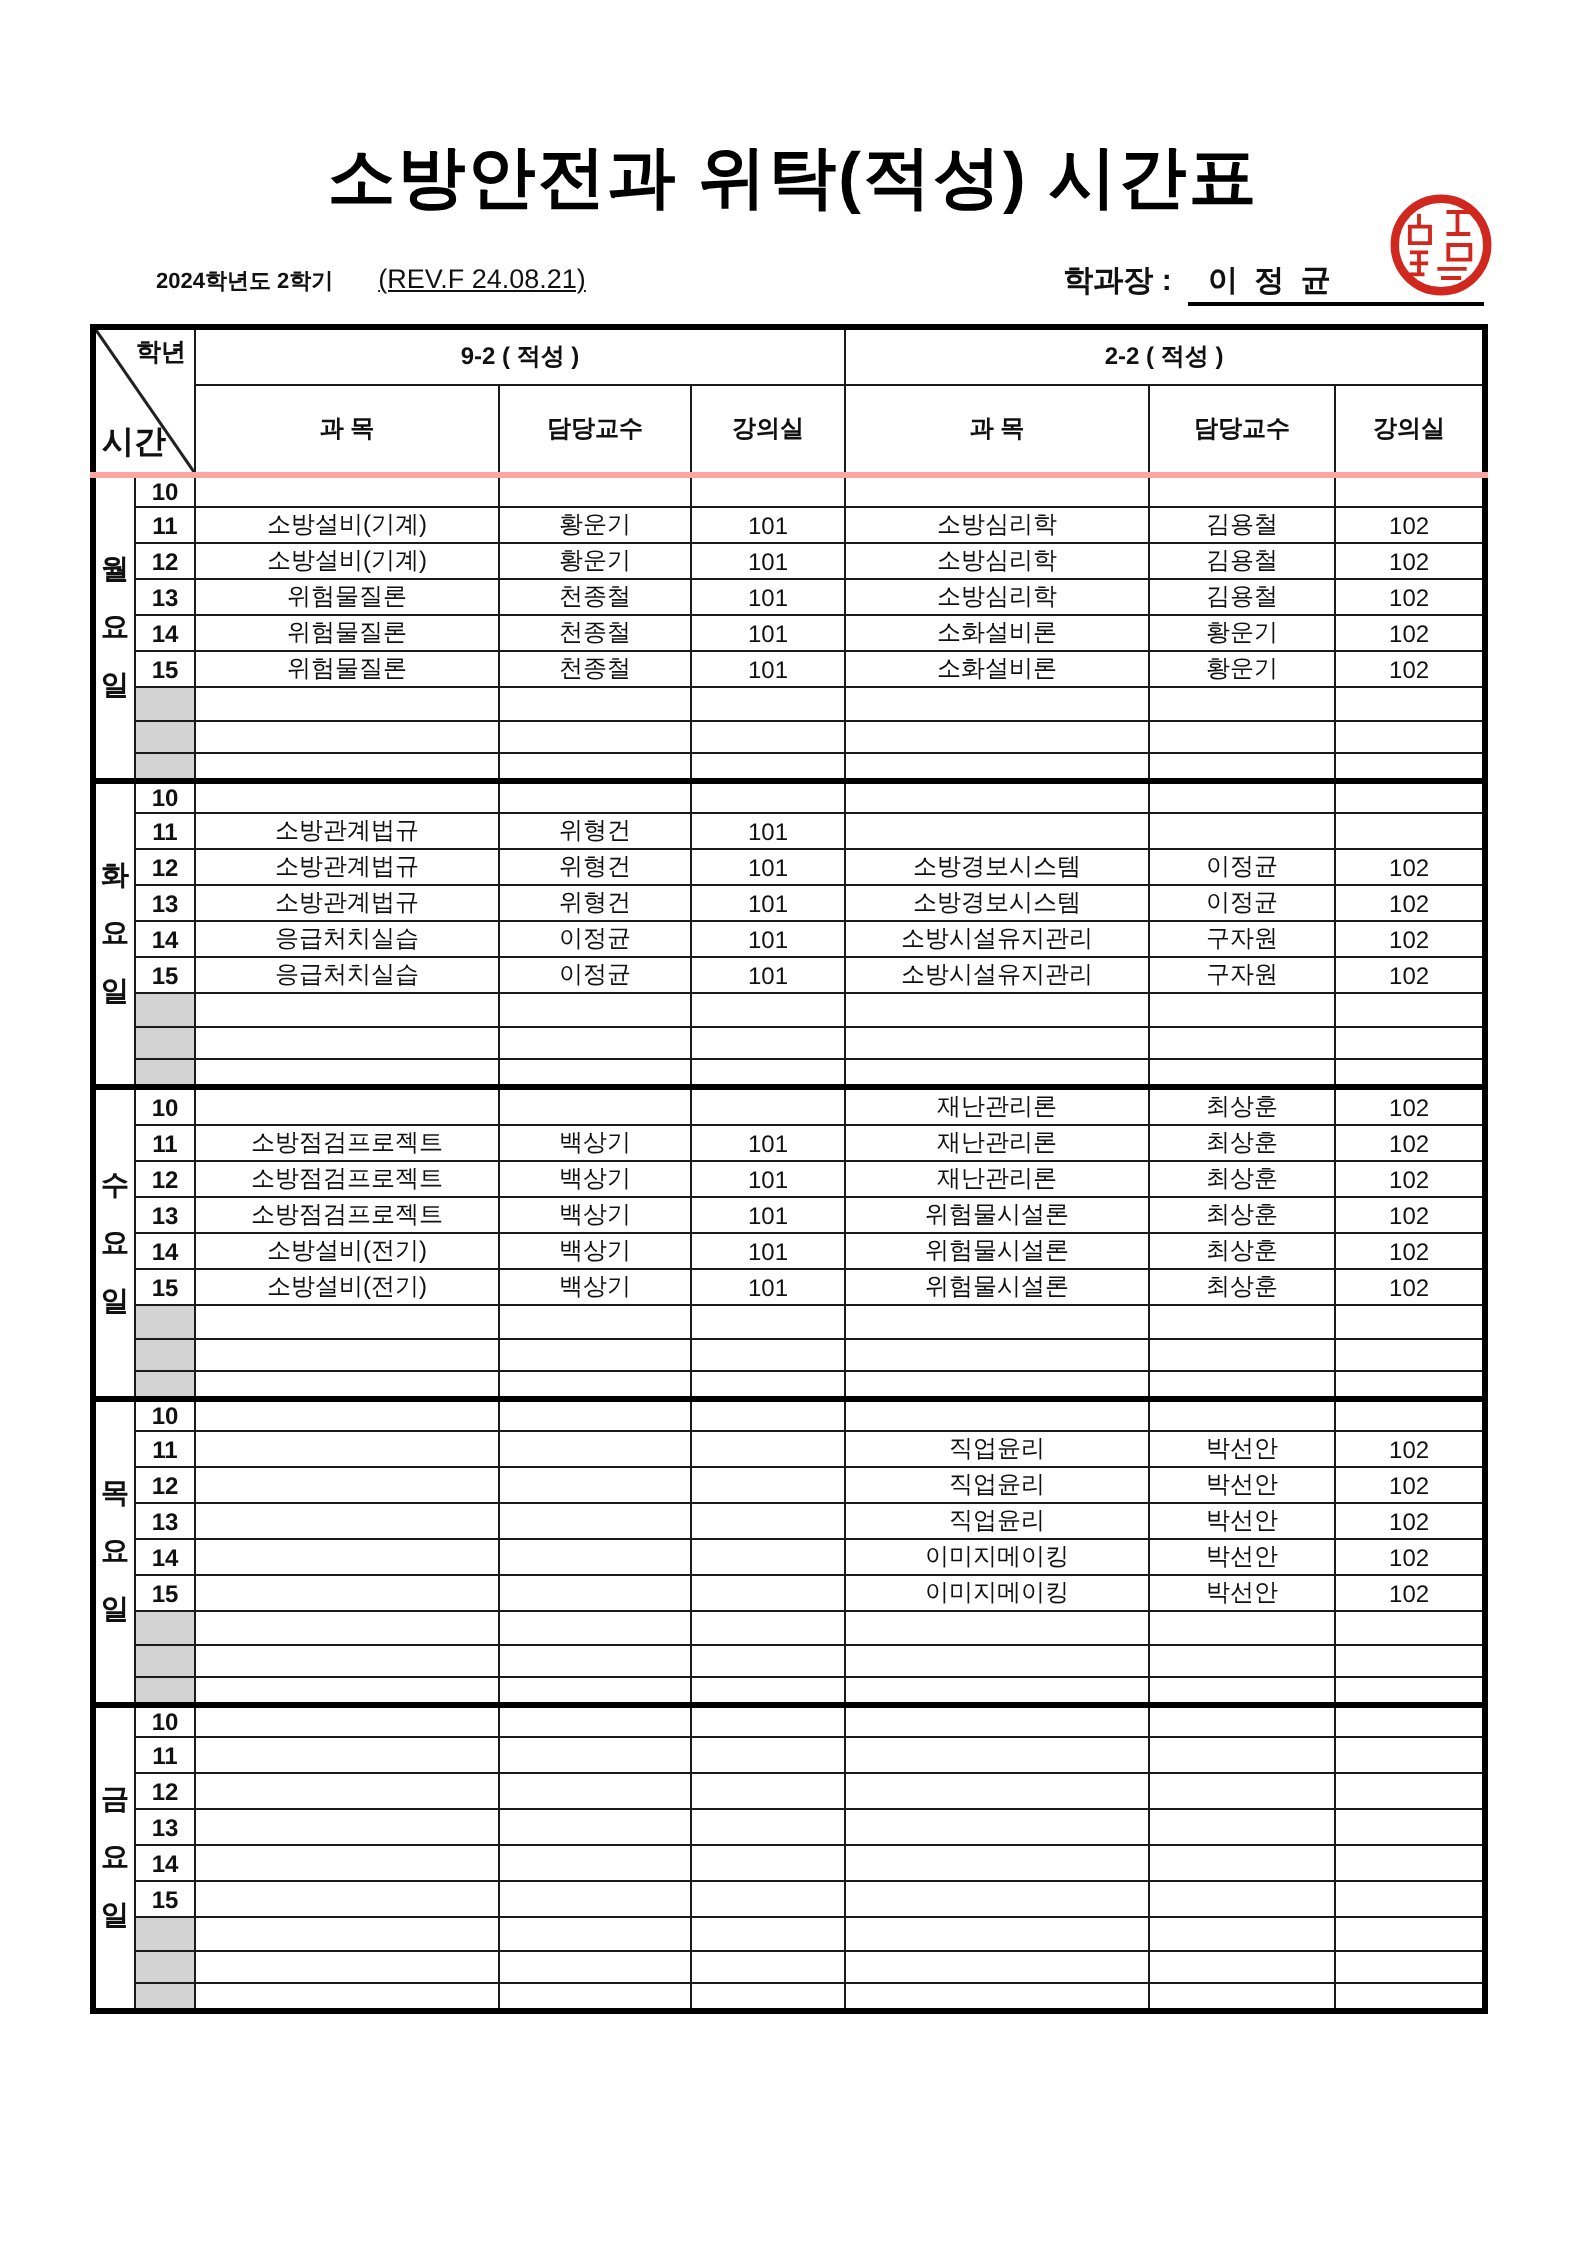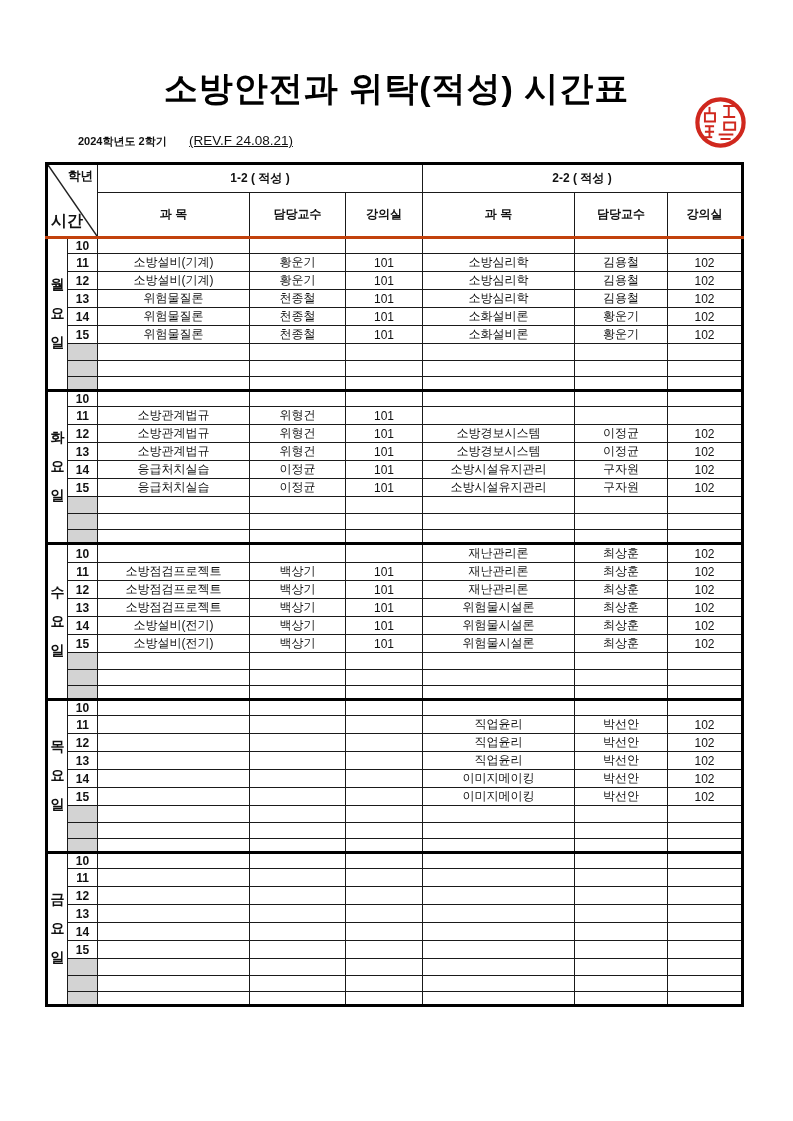--- a/index.html
+++ b/index.html
@@ -21,21 +21,21 @@
   .stamp {position:absolute; top:95px; right:45px; width:55px; height:55px;}
 
   table.tt {position:absolute; top:162px; left:45px; width:696px;
             border-collapse:collapse; table-layout:fixed;
             border:3px solid #000;}
   table.tt td {border:1px solid #1a1a1a; padding:0; text-align:center;
                font-size:12px; overflow:hidden; white-space:nowrap; background:#fff;}
 
   
   thead td {background:#d3d3d3; font-weight:700; font-size:13px;}
-  thead {border-bottom:3px solid #c2410c;margin-top:13px;}
+  thead {border-bottom:3px solid #fca5a5;margin-top:13px;}
   thead tr.g {height:29px;}
   thead tr.s {height:45px;}
   td.sub {white-space:pre;}
 
   td.corner {position:relative; background:#d3d3d3; border-right:2px solid #000;}
   td.corner .c-tr {position:absolute; top:3px; right:4px; font-size:12.5px; font-weight:700;}
   td.corner .c-bl {position:absolute; bottom:4px; left:3px; font-size:16px; font-weight:700;}
   td.corner svg {position:absolute; inset:0; width:100%; height:100%; display:block;}
 
   td.mid {border-left:2px solid #000;}
@@ -59,20 +59,24 @@
 
 <div class="page">
 
   <div class="title">소방안전과 위탁(적성) 시간표</div>
 
   <div class="sub-left">
     <span class="sem">2024학년도 2학기</span>
     <span class="rev">(REV.F  24.08.21)</span>
   </div>
 
+  <div class="sub-right">
+    <span>학과장 :</span>
+    <span class="name">이 정 균</span>
+  </div>
 
   <div class="stamp">
     <svg viewBox="0 0 60 60">
       <circle cx="30" cy="30" r="25.2" fill="none" stroke="#d0281e" stroke-width="4.6"></circle>
       <g stroke="#d0281e" stroke-width="2.1" fill="none">
         <path d="M13 20 h11 v9 h-11 z"></path>
         <path d="M18 13 v7"></path>
         <path d="M33 12 h13 M39 12 v12 M33 24 h13"></path>
         <path d="M34 30 h12 v8 h-12 z"></path>
         <path d="M13 34 h10 M13 40 h10 M18 34 v12"></path>
@@ -95,21 +99,21 @@
     </colgroup>
     <thead>
       <tr class="g">
         <td class="corner" colspan="2" rowspan="2">
           <svg viewBox="0 0 100 100" preserveAspectRatio="none">
             <line x1="0" y1="0" x2="100" y2="100" stroke="#222" stroke-width="1.5" vector-effect="non-scaling-stroke"></line>
           </svg>
           <span class="c-tr">학년</span>
           <span class="c-bl">시간</span>
         </td>
-        <td colspan="3">1-2 ( 적성 )</td>
+        <td colspan="3">9-2 ( 적성 )</td>
         <td colspan="3" class="mid">2-2 ( 적성 )</td>
       </tr>
       <tr class="s">
         <td class="sub">과      목</td>
         <td>담당교수</td>
         <td>강의실</td>
         <td class="sub mid">과      목</td>
         <td>담당교수</td>
         <td>강의실</td>
       </tr>

